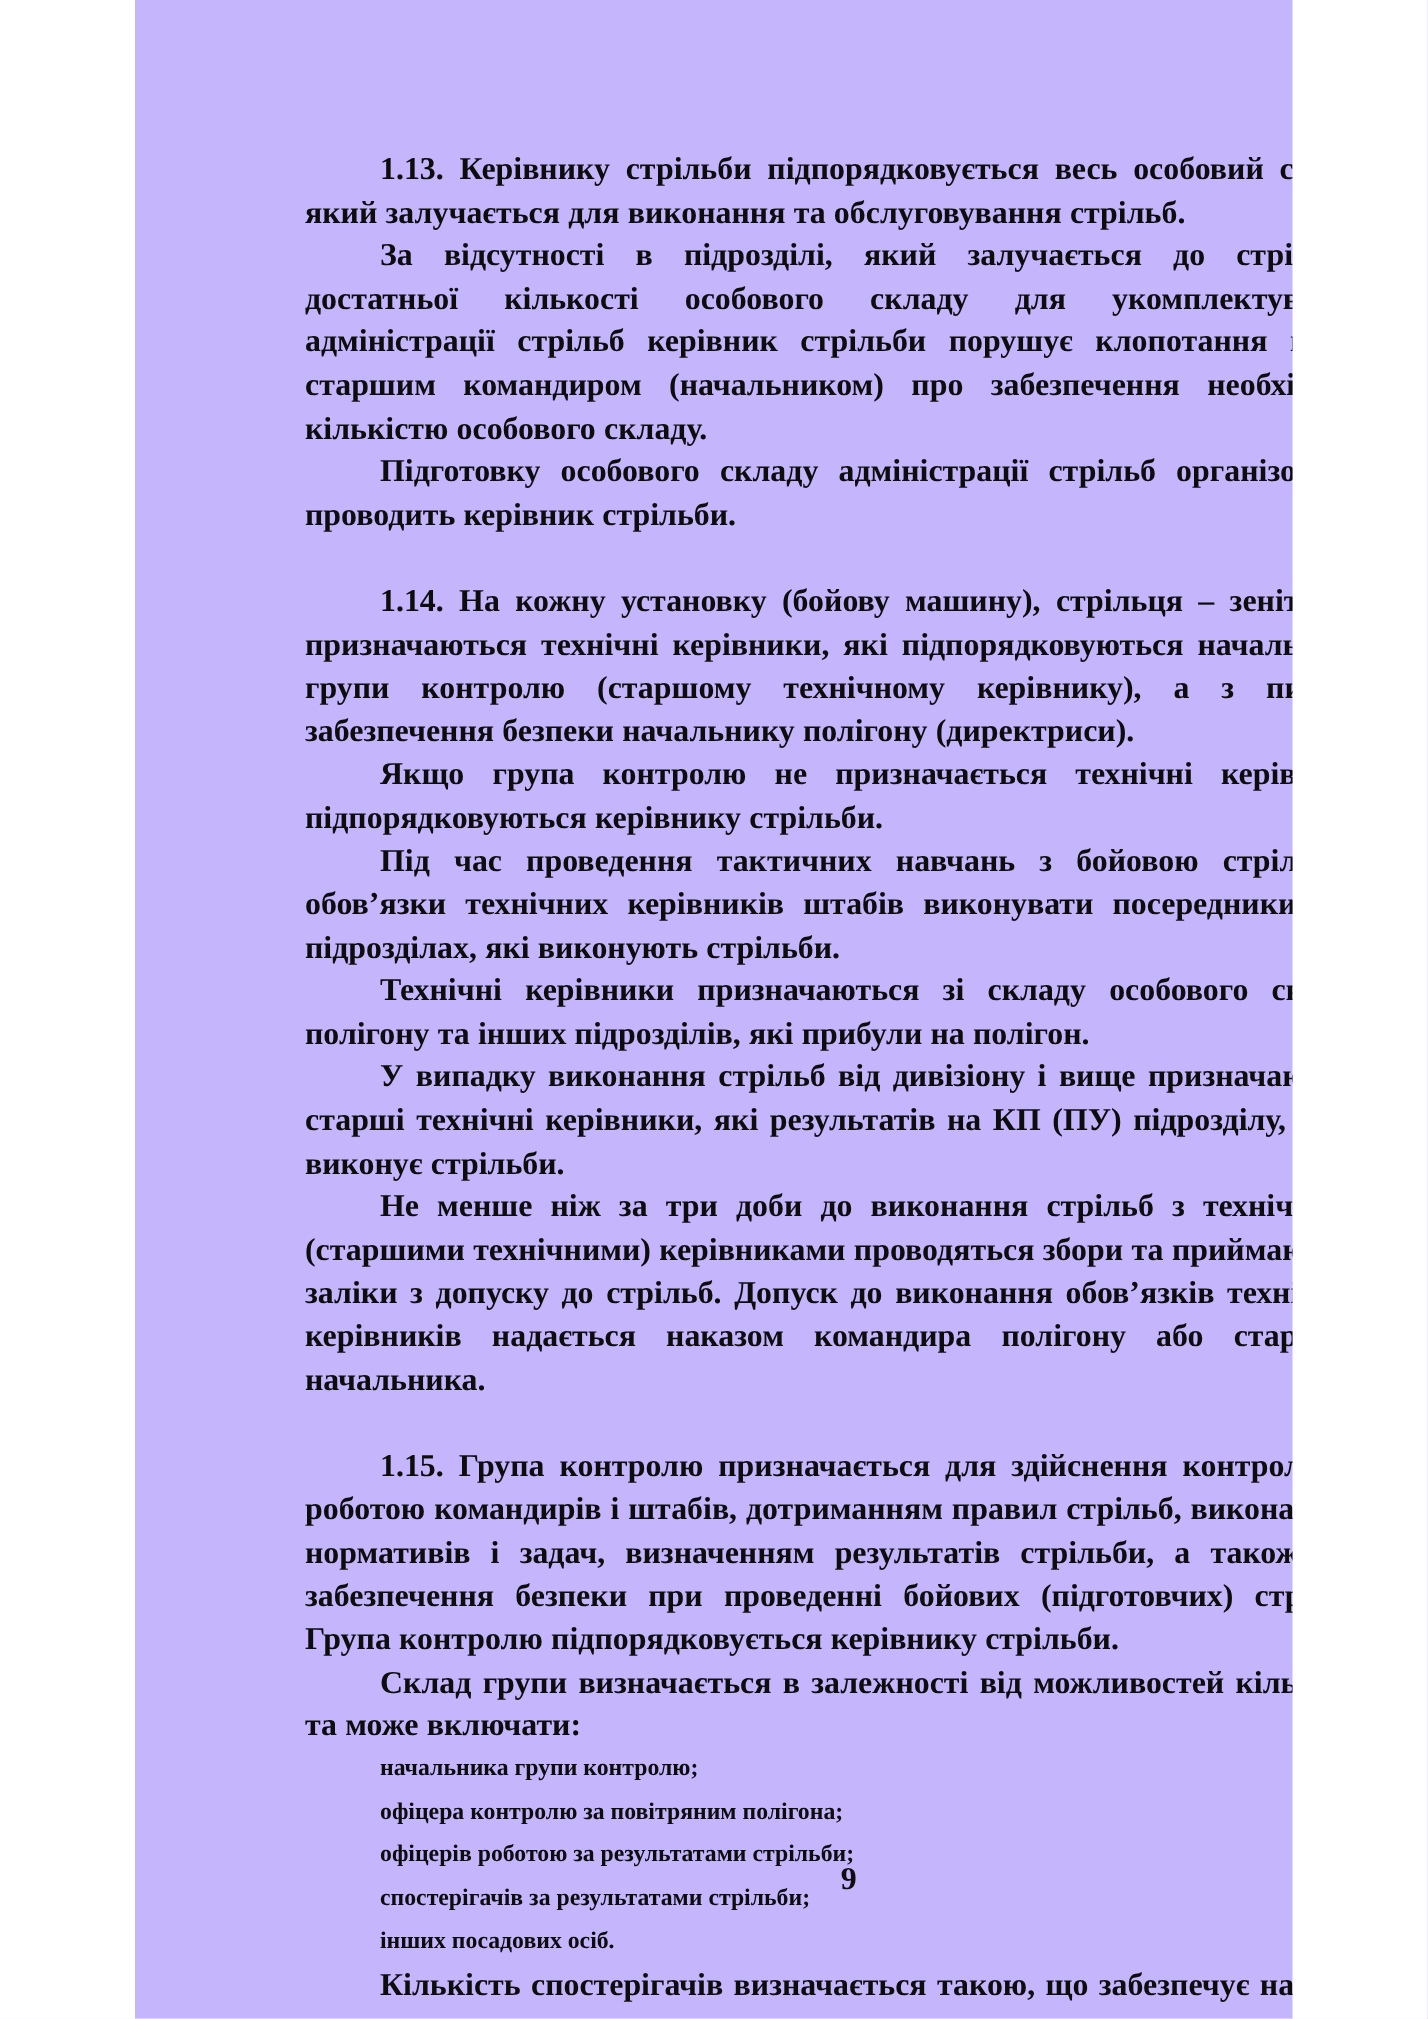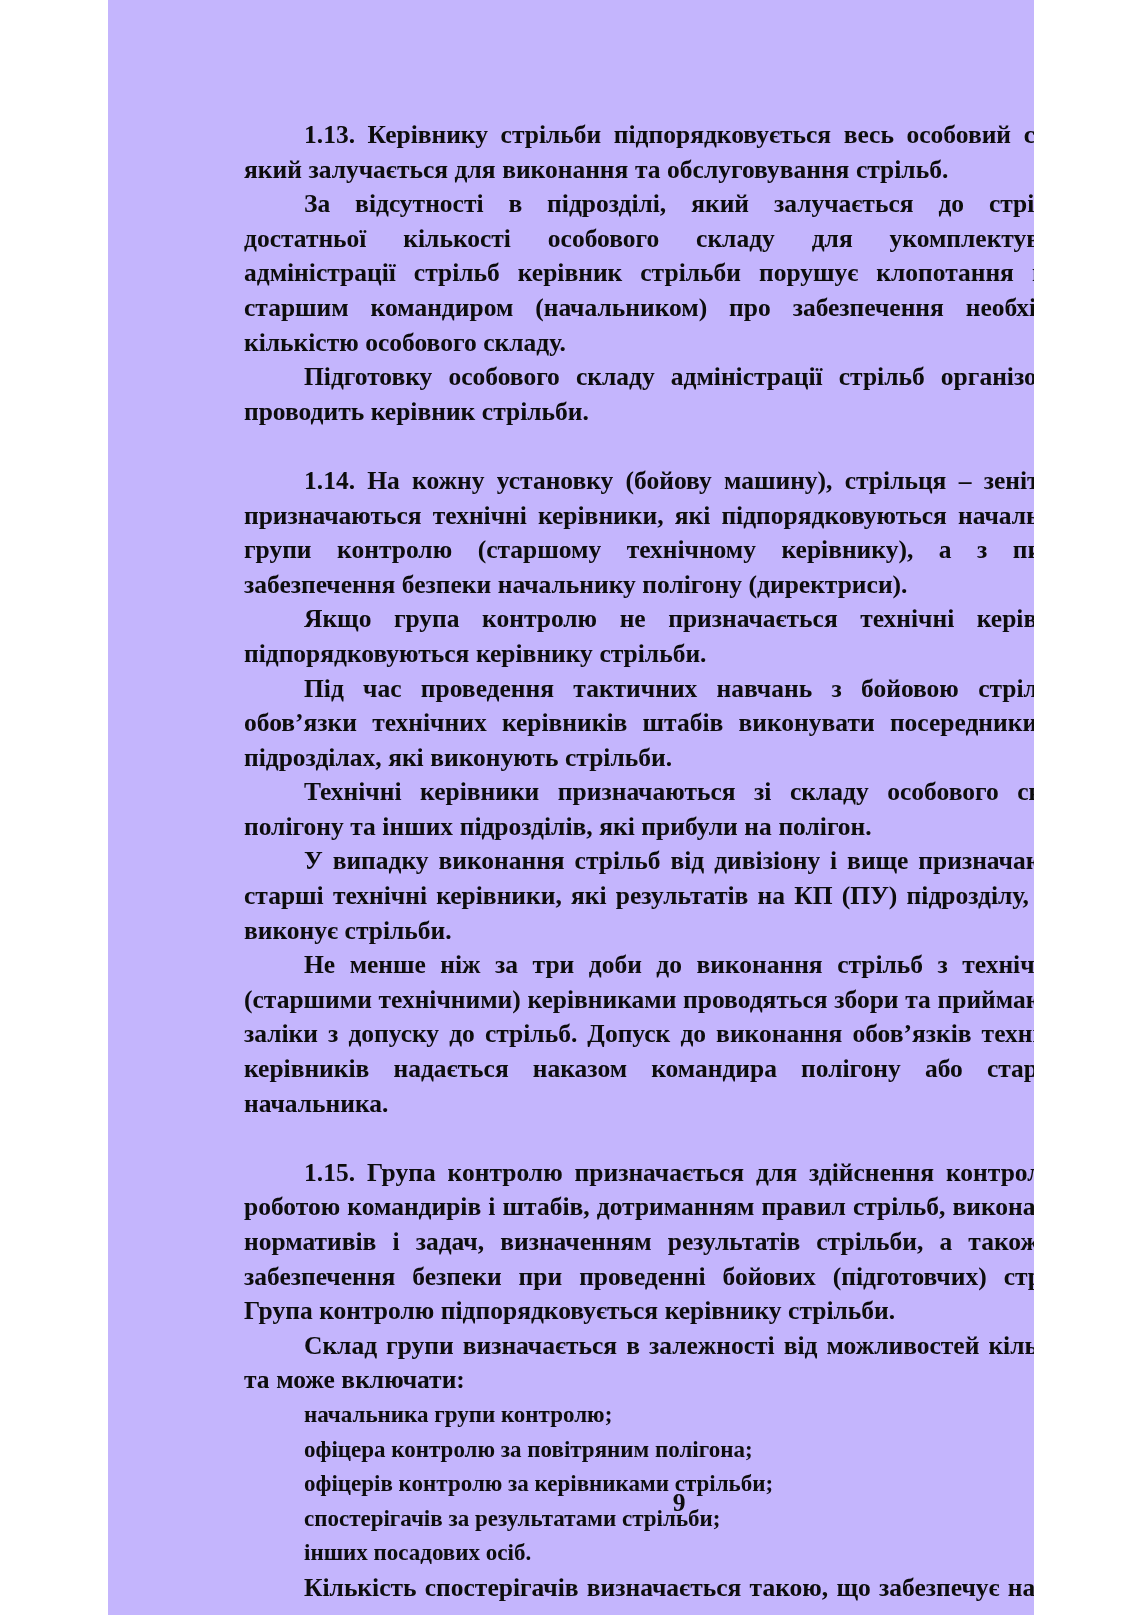--- a/index.html
+++ b/index.html
@@ -32,21 +32,21 @@
     font-size: 25.5px;
     line-height: 34.6px;
     text-align: justify;
     text-indent: 60px;
     hyphens: none;
     -webkit-hyphens: none;
     word-spacing: 0.2px;
   }
   .listitem {
     margin: 0;
-    font-size: 23px;
+    font-size: 19px;
     line-height: 34.6px;
     text-align: left;
     text-indent: 60px;
   }
   .gap {
     height: 34.6px;
   }
   .pagenum {
     position: absolute;
     left: 0;
@@ -70,21 +70,21 @@
       <p class="para">Якщо група контролю не призначається технічні керівники підпорядковуються керівнику стрільби.</p>
       <p class="para">Під час проведення тактичних навчань з бойовою стрільбою обов’язки технічних керівників штабів виконувати посередники при підрозділах, які виконують стрільби.</p>
       <p class="para">Технічні керівники призначаються зі складу особового складу полігону та інших підрозділів, які прибули на полігон.</p>
       <p class="para">У випадку виконання стрільб від дивізіону і вище призначаються старші технічні керівники, які результатів на КП (ПУ) підрозділу, який виконує стрільби.</p>
       <p class="para">Не менше ніж за три доби до виконання стрільб з технічними (старшими технічними) керівниками проводяться збори та приймаються заліки з допуску до стрільб. Допуск до виконання обов’язків технічних керівників надається наказом командира полігону або старшого начальника.</p>
       <div class="gap"></div>
       <p class="para">1.15. Група контролю призначається для здійснення контролю за роботою командирів і штабів, дотриманням правил стрільб, виконанням нормативів і задач, визначенням результатів стрільби, а також для забезпечення безпеки при проведенні бойових (підготовчих) стрільб. Група контролю підпорядковується керівнику стрільби.</p>
       <p class="para">Склад групи визначається в залежності від можливостей кількості та може включати:</p>
       <p class="listitem">начальника групи контролю;</p>
       <p class="listitem">офіцера контролю за повітряним полігона;</p>
-      <p class="listitem">офіцерів контролю за керівниками стрільби;</p>
+      <p class="listitem">офіцерів роботою за результатами стрільби;</p>
       <p class="listitem">спостерігачів за результатами стрільби;</p>
       <p class="listitem">інших посадових осіб.</p>
       <p class="para">Кількість спостерігачів визначається такою, що забезпечує надійне спостереження.</p>
       <div class="gap"></div>
       <p class="para">1.16. Підготовка навчального об’єкта до стрільб проводиться силами та засобами полігона.</p>
     </div>
   <div class="pagenum">9</div>
 </div>
 
 </body></html>

